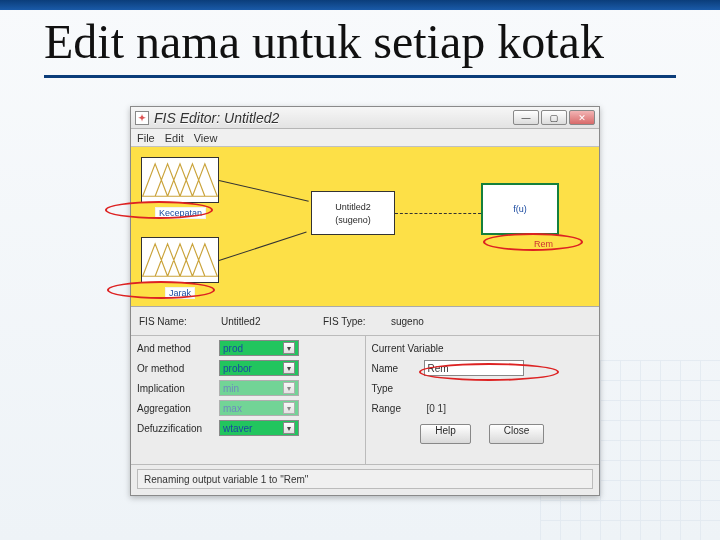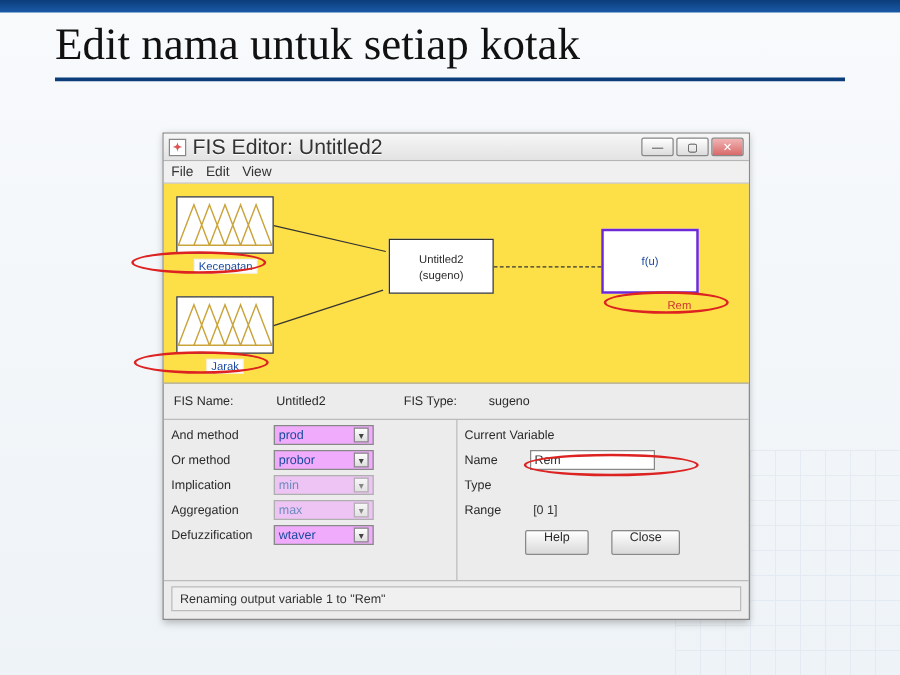--- a/index.html
+++ b/index.html
@@ -20,21 +20,21 @@
     width: 180px; height: 180px;
     background:
       linear-gradient(#d9e2ec 1px, transparent 1px) 0 0/20px 20px,
       linear-gradient(90deg, #d9e2ec 1px, transparent 1px) 0 0/20px 20px;
     opacity: .5;
   }
   .top-strip { position:absolute; top:0; left:0; right:0; height:10px; background:linear-gradient(#0b3d7a,#1a5aa8); }
   .title-bar-area { position:absolute; top:14px; left:44px; right:44px; }
   .slide-title {
     font-family: "Times New Roman", serif;
-    font-size: 36px; color: #111;
+    font-size: 48px; color: #111;
   }
   .title-underline { height:3px; background:#0b3d7a; margin-top:6px; }
 
   .window {
     position: absolute;
     top: 106px; left: 130px;
     width: 470px; height: 390px;
     background: #ececec;
     border: 1px solid #8a8a8a;
     box-shadow: 0 2px 6px rgba(0,0,0,.25);
@@ -46,21 +46,21 @@
     background: linear-gradient(#f6f6f6,#e3e3e3);
     border-bottom: 1px solid #b5b5b5;
     display:flex; align-items:center; gap:5px; padding:0 4px;
   }
   .win-title .appicon {
     width:14px;height:14px;
     background: #fff; border:1px solid #888;
     display:flex;align-items:center;justify-content:center;
     font-size:9px; color:#d55; font-weight:bold;
   }
-  .win-title .title-text { flex:1; font-size:17px; color:#333; text-shadow:0 1px 0 #fff; }
+  .win-title .title-text { flex:1; font-size:14px; color:#333; text-shadow:0 1px 0 #fff;font-style:italic; }
   .win-btns { display:flex; gap:2px; }
   .win-btn {
     width:26px;height:15px; border:1px solid #888; border-radius:2px;
     background:linear-gradient(#fff,#dcdcdc);
     display:flex;align-items:center;justify-content:center;
     font-size:9px; cursor:pointer;
   }
   .win-btn.close { background:linear-gradient(#f3b4b4,#d86a6a); color:#fff; }
   .menubar {
     height:18px; display:flex; gap:10px; align-items:center; padding:0 6px;
@@ -80,37 +80,37 @@
   .mf-label {
     position:absolute; font-size:9px; color:#1a4aa0;
     background:#fff; padding:0 3px; border:1px solid rgba(0,0,0,.05);
   }
   .rule-box {
     position:absolute; background:#fff; border:1px solid #333;
     display:flex; flex-direction:column; align-items:center; justify-content:center;
     gap:3px; font-size:9px; padding:4px 6px;
   }
   .out-box {
-    position:absolute; background:#fff; border:2px solid #6d28d9;
+    position:absolute; background:#fff; border:2px solid #15803d;
     display:flex; align-items:center; justify-content:center;
     font-size:9px; color:#1a4aa0;
   }
   .dash { position:absolute; border-top:1px dashed #333; height:0; }
   .conn { position:absolute; background:#333; height:1px; }
   .ellipse-annot {
     position:absolute; border:2px solid #d22; border-radius:50%;
     pointer-events:none;
   }
   .panel {
     padding:4px 8px; border-bottom:1px solid #bbb;
   }
   .row { display:flex; align-items:center; height:20px; gap:2px; }
   .row .lbl { width:80px; color:#2a2a2a; }
   .sel {
-    width:80px; height:16px; background:#f0abfc; border:1px solid #888;
+    width:80px; height:16px; background:#22c55e; border:1px solid #888;
     display:flex; align-items:center; justify-content:space-between;
     padding:0 3px; font-size:10px; color:#1a4aa0; cursor:pointer;
   }
   .sel .chev { width:12px;height:12px;border:1px solid #888;background:linear-gradient(#fff,#ddd);display:flex;align-items:center;justify-content:center;font-size:8px;color:#444;}
   .two-col { display:flex; }
   .two-col .col { flex:1; padding:2px 6px; }
   .divider { width:1px; background:#bbb; }
   .field {
     height:16px; width:100px; background:#fff; border:1px solid #888;
     padding:0 3px; display:flex; align-items:center; font-size:10px; color:#333;

